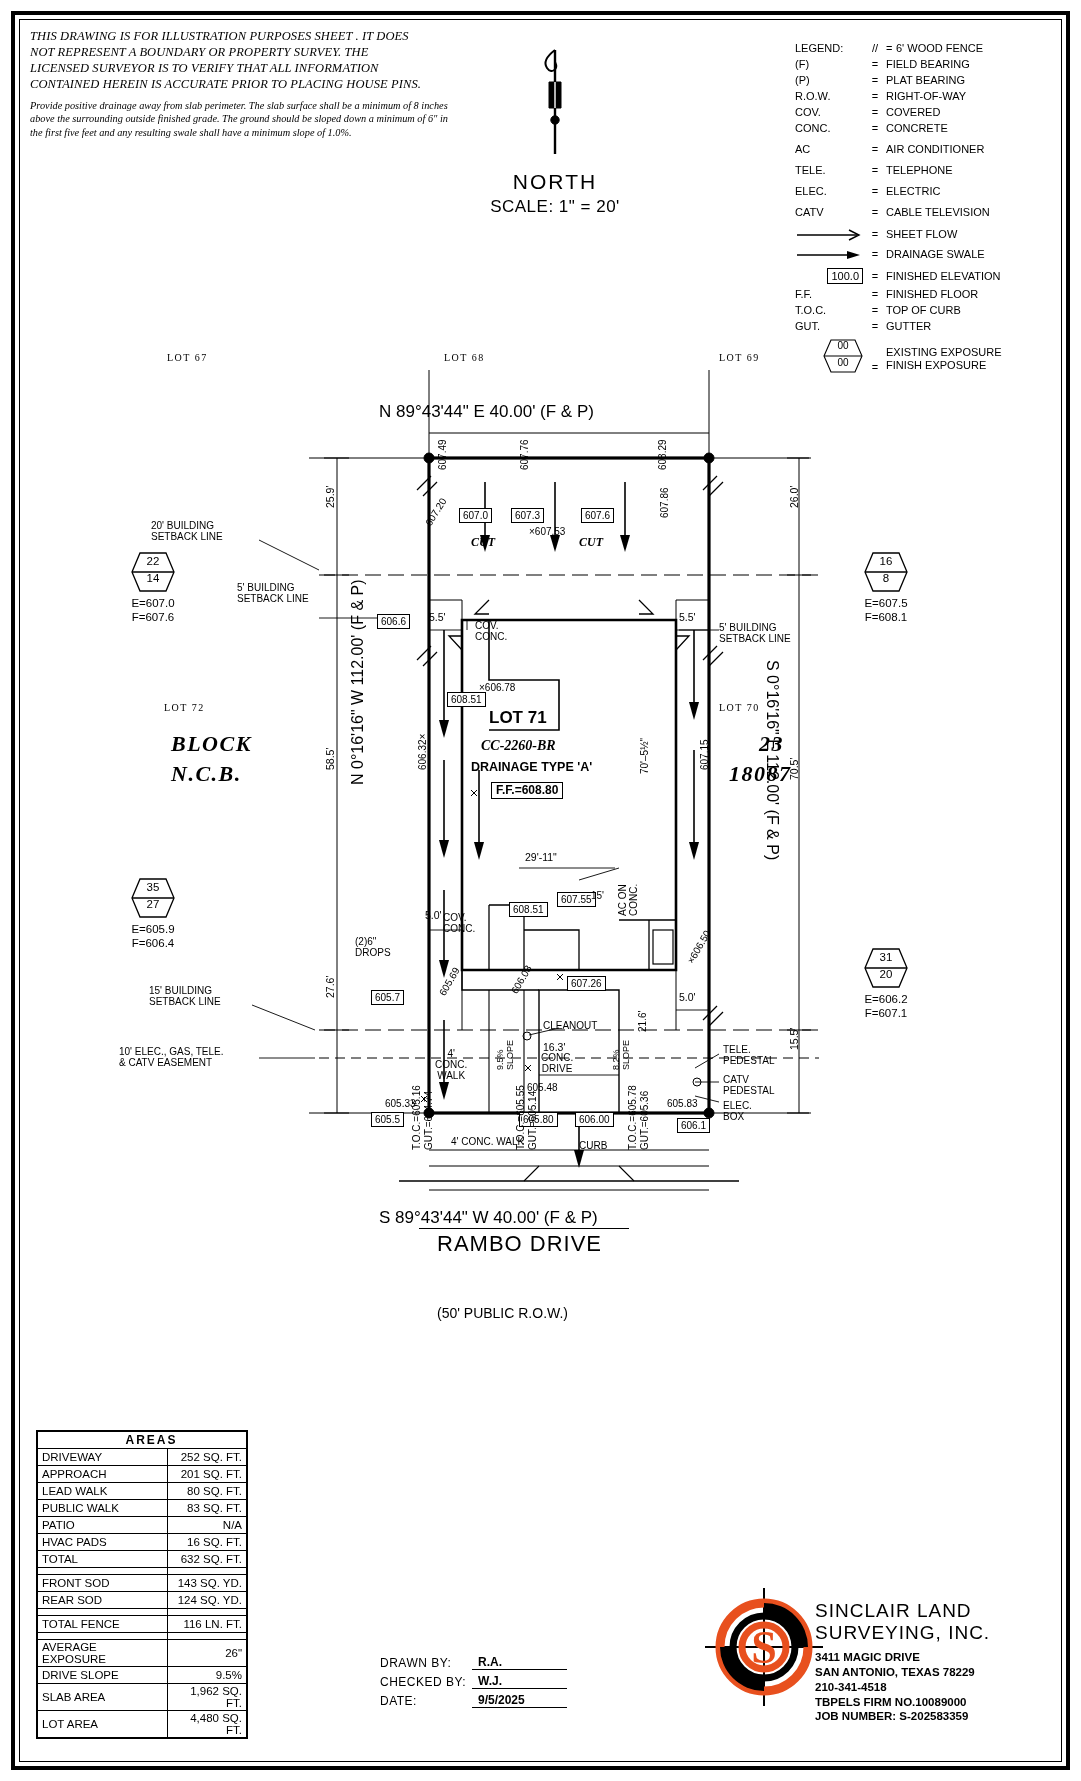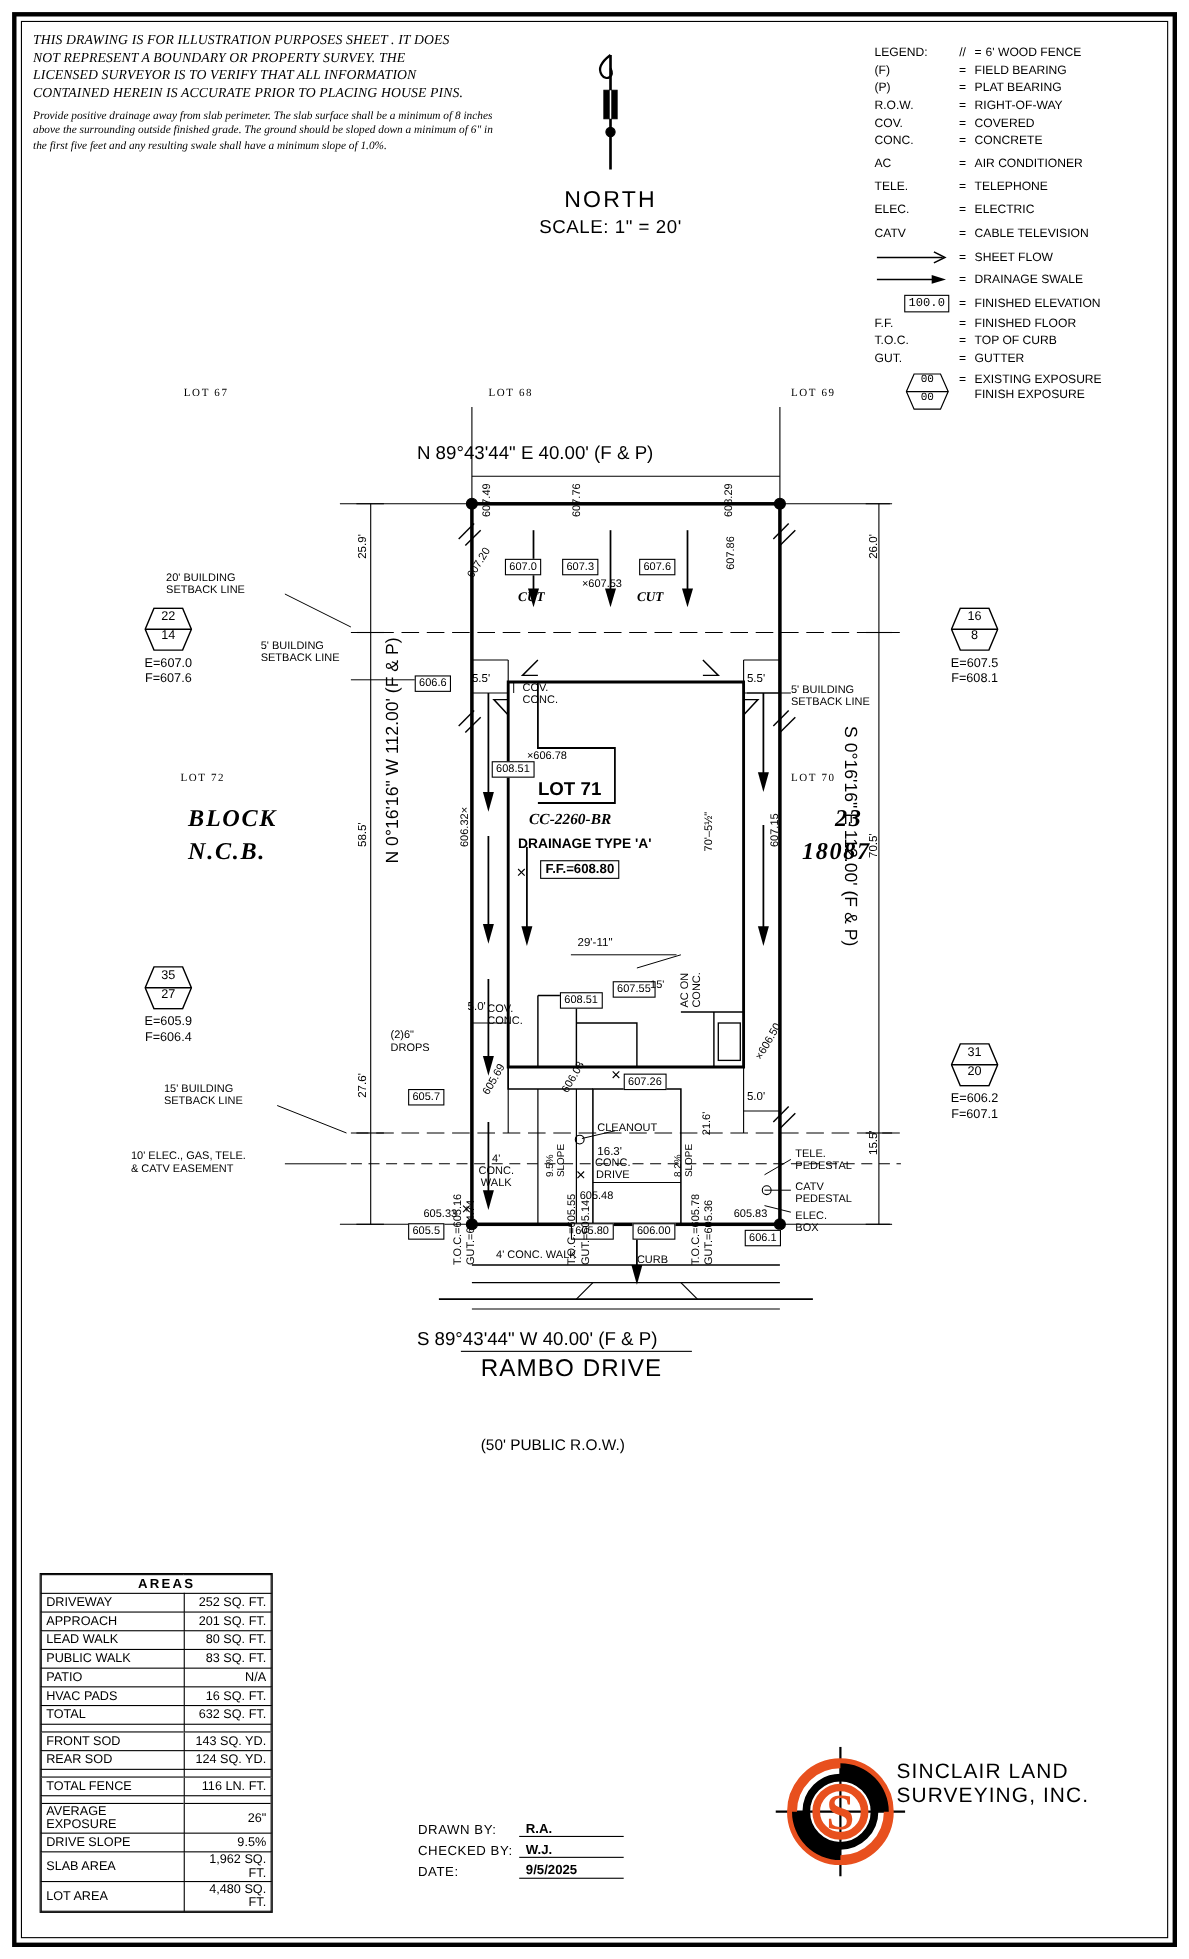--- a/index.html
+++ b/index.html
@@ -21,21 +21,21 @@
   #north-wrap { left:470px; top:36px; width:170px; text-align:center; }
   #north-label { font-size:21px; letter-spacing:2px; margin-top:4px; }
   #scale-label { font-size:17px; letter-spacing:0.5px; margin-top:3px; }
 
   
   #legend { left:795px; top:40px; width:250px; font-size:11px; }
   .leg-row { display:flex; align-items:center; height:16px; }
   .leg-term { width:74px; padding-right:6px; white-space:nowrap; }
   .leg-eq { width:12px; text-align:center; }
   .leg-def { flex:1; white-space:nowrap; padding-left:5px; }
-  .leg-sym { width:74px; text-align:right; padding-right:6px;font-family:Liberation Mono, monospace; }
+  .leg-sym { width:74px; text-align:right; padding-right:6px; }
 
   
   .lotlabel { font-family:"Liberation Serif", serif; font-size:19px; letter-spacing:1.5px; }
   .lotlabel.bigger { font-size:22px; }
   .boxnum { border:1px solid #000; background:#fff; font-size:11px; padding:1px 3px; text-align:center; }
   .tinytxt9 { font-size:9px; line-height:1.1; }
 
   
   .hex { width:44px; height:40px; position:relative; }
   .hex svg { position:absolute; left:0; top:0; }
@@ -192,21 +192,21 @@
     <div class="leg-row">
       <div class="leg-term">T.O.C.</div>
       <div class="leg-eq">=</div>
       <div class="leg-def">TOP OF CURB</div>
     </div>
     <div class="leg-row">
       <div class="leg-term">GUT.</div>
       <div class="leg-eq">=</div>
       <div class="leg-def">GUTTER</div>
     </div>
-    <div class="leg-row" style="margin-top:5px;height:34px;align-items:flex-start">
+    <div class="leg-row" style="margin-top:5px;height:34px;align-items:flex-end">
       <div class="leg-sym" style="position:relative;height:34px">
         <div style="position:absolute;right:6px;top:0">
           <div class="hex" style="width:40px;height:34px">
             <svg width="40" height="34" viewBox="0 0 40 34">
                 <polygon points="8,1 32,1 39,17 32,33 8,33 1,17" fill="#fff" stroke="#000" stroke-width="1.1"></polygon>
                 <line x1="1" y1="17" x2="39" y2="17" stroke="#000" stroke-width="1.1"></line>
               </svg>
             <div class="t top" style="width:40px;top:1px;font-size:10px">00</div>
             <div class="t bot" style="width:40px;top:18px;font-size:10px">00</div>
           </div>
@@ -654,15 +654,22 @@
         <path d="M59 15 A44 44 0 0 1 103 59 L92 59 A33 33 0 0 0 59 26 Z" fill="#000"></path>
         <path d="M59 103 A44 44 0 0 1 15 59 L26 59 A33 33 0 0 0 59 92 Z" fill="#000"></path>
         <text x="59" y="75" text-anchor="middle" font-family="Liberation Serif, serif" font-size="46" font-weight="bold" fill="#e8501e">S</text>
       </g>
     </svg>
   </div>
 
   <div class="abs" id="firm">
     <div class="n1">SINCLAIR LAND</div>
     <div class="n1">SURVEYING, INC.</div>
+    <div class="addr">
+      <div>3411 MAGIC DRIVE</div>
+      <div>SAN ANTONIO, TEXAS 78229</div>
+      <div>210-341-4518</div>
+      <div>TBPELS FIRM NO.10089000</div>
+      <div>JOB NUMBER: S-202583359</div>
+    </div>
   </div>
 
 </div>
 
 </body></html>

